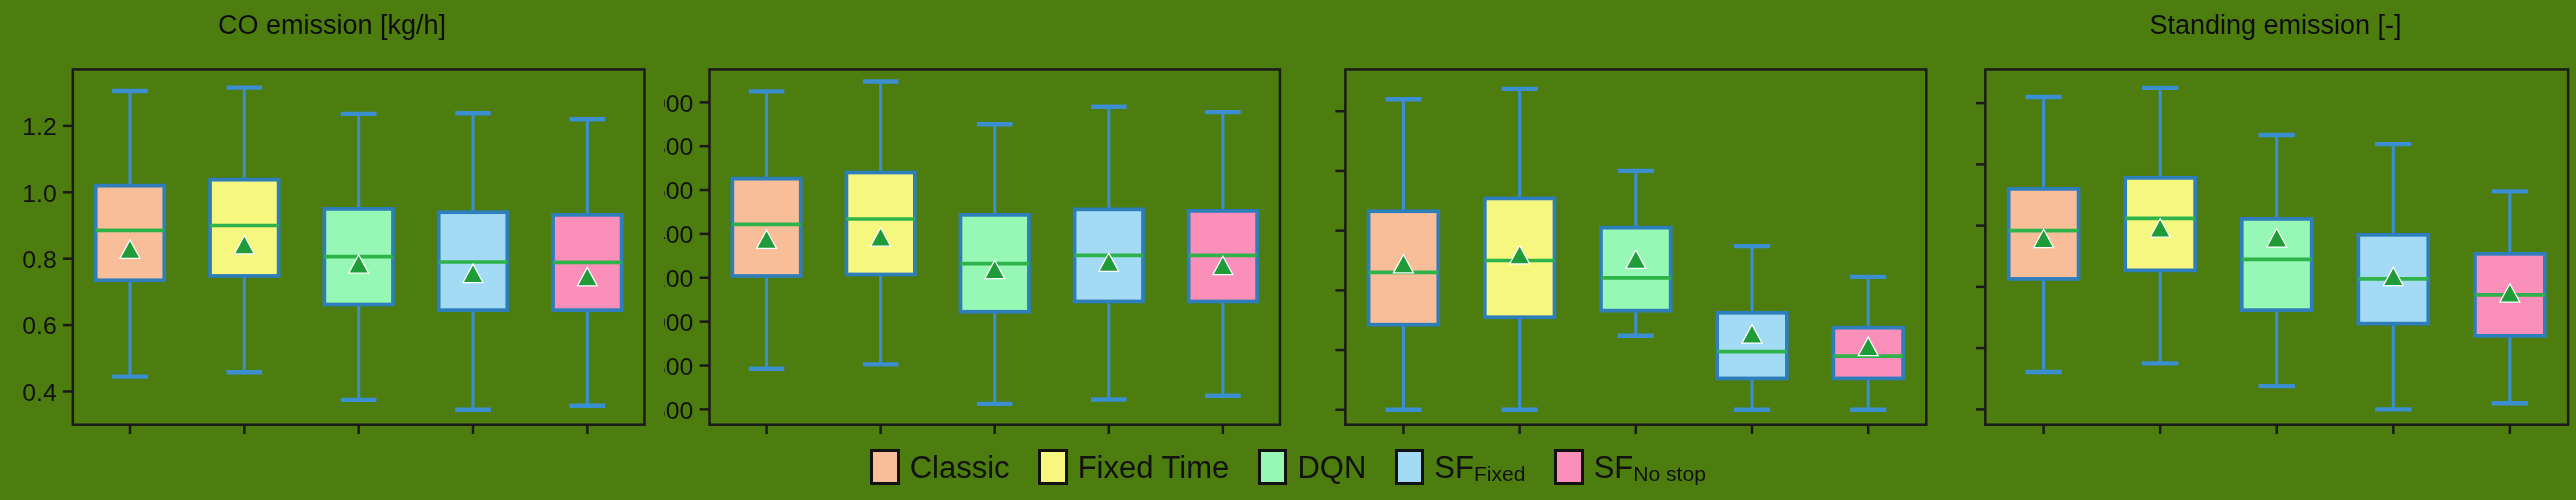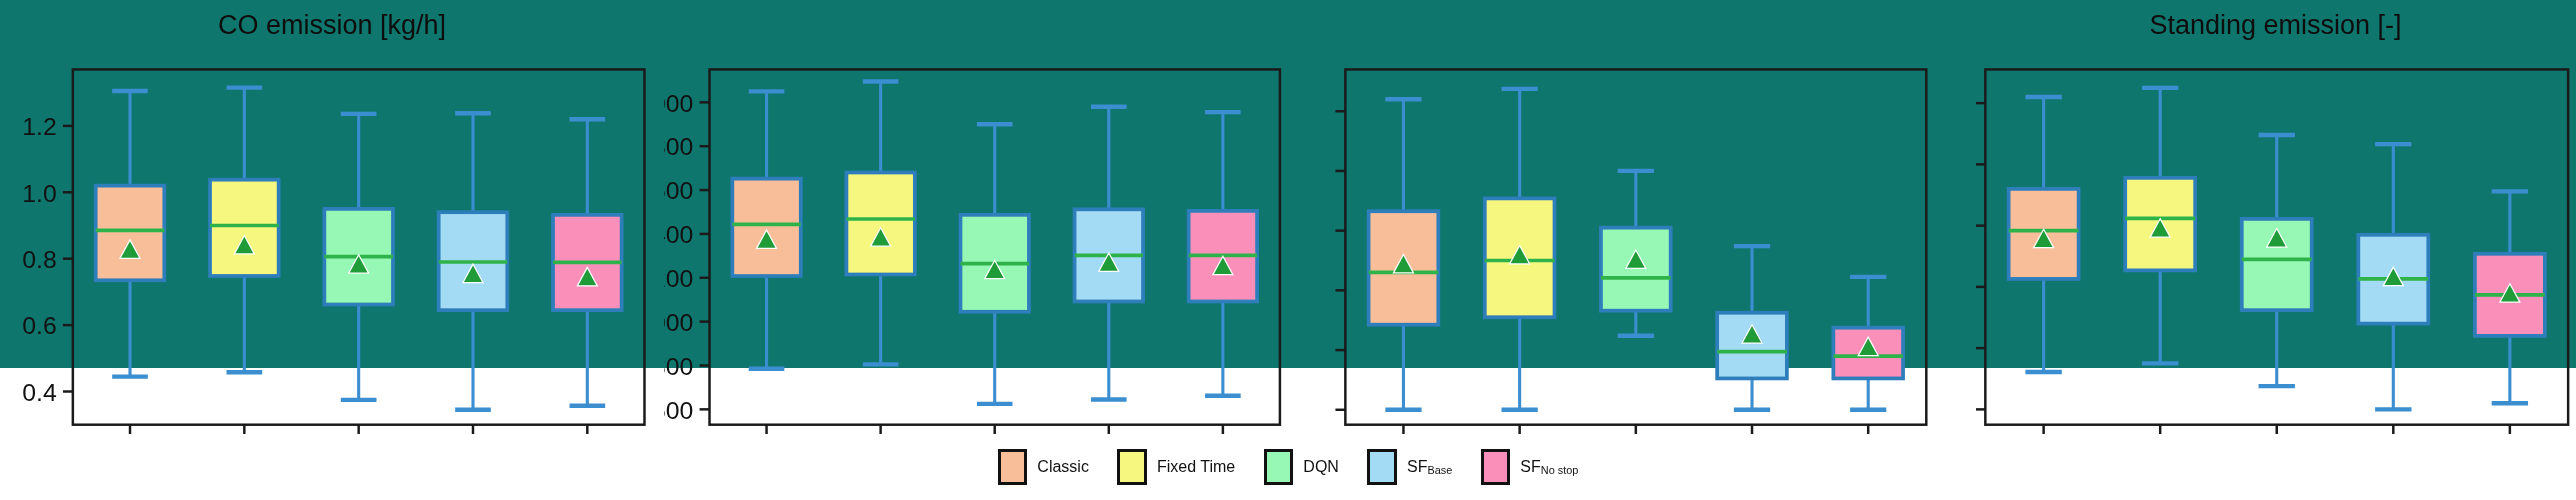--- a/index.html
+++ b/index.html
@@ -12,22 +12,22 @@
     width: 2576px;
     height: 500px;
     font-family: "DejaVu Sans", sans-serif;
     overflow: hidden;
     position: relative;
   }
 
   #figure {
     position: relative;
     width: 2576px;
-    height: 368px;
-    background: #0f766e;
+    height: 500px;
+    background: #4d7c0f;
   }
 
   .panels-row {
     position: absolute;
     left: 0;
     top: 0;
     width: 2576px;
     height: 434px;
     display: flex;
     flex-direction: row;
@@ -83,21 +83,21 @@
   .legend-swatch {
     width: 23.6px;
     height: 30px;
     border: 3.1px solid #111111;
     box-sizing: content-box;
     display: block;
   }
 
   .legend-label {
     font-family: "Liberation Sans", sans-serif;
-    font-size: 16px;
+    font-size: 31px;
     color: #111111;
     white-space: nowrap;
     line-height: 1;
   }
 
   .legend-label sub {
     font-size: 0.68em;
     vertical-align: baseline;
     position: relative;
     top: 0.18em;
@@ -391,21 +391,21 @@
       <div class="legend-item">
         <span class="legend-swatch" style="background: rgb(246, 247, 126);"></span>
         <span class="legend-label">Fixed Time</span>
       </div>
       <div class="legend-item">
         <span class="legend-swatch" style="background: rgb(151, 247, 181);"></span>
         <span class="legend-label">DQN</span>
       </div>
       <div class="legend-item">
         <span class="legend-swatch" style="background: rgb(163, 219, 245);"></span>
-        <span class="legend-label">SF<sub>Base</sub></span>
+        <span class="legend-label">SF<sub>Fixed</sub></span>
       </div>
       <div class="legend-item">
         <span class="legend-swatch" style="background: rgb(250, 144, 186);"></span>
         <span class="legend-label">SF<sub>No stop</sub></span>
       </div>
     </div>
 
 </div>
 
 

